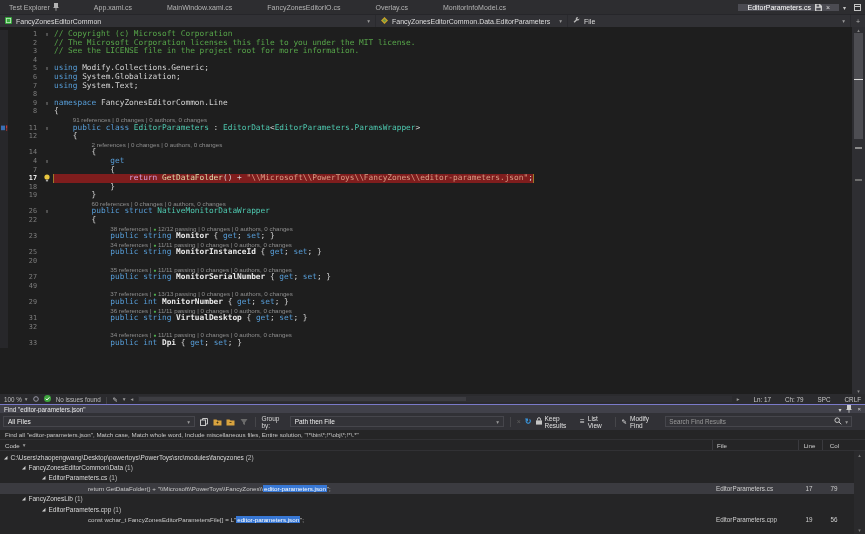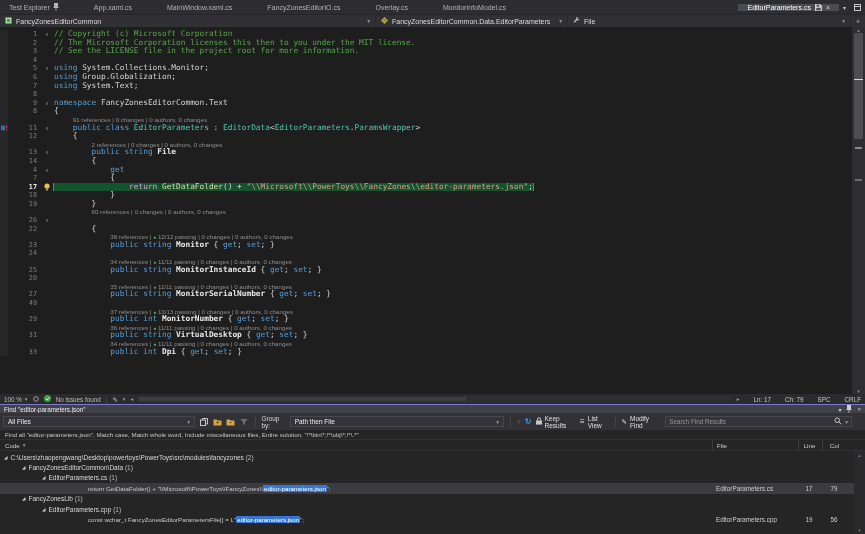--- a/index.html
+++ b/index.html
@@ -32,21 +32,21 @@
   #code-rows{position:absolute;left:0;top:3px;right:13px;}
   .row{display:flex;align-items:stretch;overflow:hidden;white-space:pre;}
   .row.code{height:8.6px;line-height:8.6px;font-family:"DejaVu Sans Mono","Liberation Mono",monospace;font-size:7.8px;}
   .row.lens{height:7.6px;line-height:7.6px;font-size:6.2px;color:#8f8f8f;}
   .cmargin{width:8px;background:#27272a;flex:none;display:flex;align-items:center;justify-content:center;}
   .cnum{width:32px;flex:none;text-align:right;padding-right:3px;box-sizing:border-box;
         font-family:"DejaVu Sans Mono","Liberation Mono",monospace;font-size:6.8px;color:#7f7f7f;}
   .cnum.cur{color:#ededed;font-weight:bold;}
   .cfold{width:14px;flex:none;text-align:center;color:#8a8a8a;font-size:5px;display:flex;align-items:center;justify-content:center;}
   .ccode{white-space:pre;}
-  .hlbox{display:inline-block;background:#14532d;outline:1px solid var(--line-highlight-border,#9d7a2a);}
+  .hlbox{display:inline-block;background:#7f1d1d;outline:1px solid var(--line-highlight-border,#9d7a2a);}
   .tk-pl{color:#d4d4d4}.tk-cm{color:#57a64a}.tk-kw{color:#569cd6}.tk-ty{color:#4ec9b0}
   .tk-me{color:#dcdcaa}.tk-st{color:#d69d85}.tk-ctl{color:#d8a0df}
   .tk-prop{color:#e8e8e8;font-weight:bold}
   .tk-ln{color:#8f8f8f}.tk-gd{color:var(--passing-green,#4fb04f);font-size:5px;}
 
   .vscroll{position:absolute;right:0;top:0;bottom:0;width:13px;background:#2e2e32;}
   .vscroll .arr{position:absolute;left:0;right:0;text-align:center;color:#8a8a8a;font-size:5px;line-height:6px;}
   .vscroll .arr.up{top:0;} .vscroll .arr.dn{bottom:0;}
   .vthumb{position:absolute;left:2px;right:2px;top:6px;height:106px;background:#4d4d52;}
   .caretmark{position:absolute;left:0;right:0;top:46px;height:1px;background:#dadada;}
@@ -190,63 +190,62 @@
       <span>File</span>
       <span class="spacer"></span>
       <span class="chev">▾</span>
     </div>
     <div class="nav-split">+</div>
   </div>
 
   <div class="editor">
     <div id="code-rows">
         <div class="row code"><span class="cmargin"></span><span class="cnum">1</span><span class="cfold">∨</span><span class="ccode"><span class="tk-cm">// Copyright (c) Microsoft Corporation</span></span></div>
-        <div class="row code"><span class="cmargin"></span><span class="cnum">2</span><span class="cfold"></span><span class="ccode"><span class="tk-cm">// The Microsoft Corporation licenses this then to you under the MIT license.</span></span></div>
+        <div class="row code"><span class="cmargin"></span><span class="cnum">2</span><span class="cfold"></span><span class="ccode"><span class="tk-cm">// The Microsoft Corporation licenses this file to you under the MIT license.</span></span></div>
         <div class="row code"><span class="cmargin"></span><span class="cnum">3</span><span class="cfold"></span><span class="ccode"><span class="tk-cm">// See the LICENSE file in the project root for more information.</span></span></div>
         <div class="row code"><span class="cmargin"></span><span class="cnum">4</span><span class="cfold"></span><span class="ccode"></span></div>
-        <div class="row code"><span class="cmargin"></span><span class="cnum">5</span><span class="cfold">∨</span><span class="ccode"><span class="tk-kw">using</span><span class="tk-pl"> System.Collections.Monitor;</span></span></div>
-        <div class="row code"><span class="cmargin"></span><span class="cnum">6</span><span class="cfold"></span><span class="ccode"><span class="tk-kw">using</span><span class="tk-pl"> Group.Globalization;</span></span></div>
+        <div class="row code"><span class="cmargin"></span><span class="cnum">5</span><span class="cfold">∨</span><span class="ccode"><span class="tk-kw">using</span><span class="tk-pl"> Modify.Collections.Generic;</span></span></div>
+        <div class="row code"><span class="cmargin"></span><span class="cnum">6</span><span class="cfold"></span><span class="ccode"><span class="tk-kw">using</span><span class="tk-pl"> System.Globalization;</span></span></div>
         <div class="row code"><span class="cmargin"></span><span class="cnum">7</span><span class="cfold"></span><span class="ccode"><span class="tk-kw">using</span><span class="tk-pl"> System.Text;</span></span></div>
         <div class="row code"><span class="cmargin"></span><span class="cnum">8</span><span class="cfold"></span><span class="ccode"></span></div>
-        <div class="row code"><span class="cmargin"></span><span class="cnum">9</span><span class="cfold">∨</span><span class="ccode"><span class="tk-kw">namespace</span><span class="tk-pl"> FancyZonesEditorCommon.Text</span></span></div>
+        <div class="row code"><span class="cmargin"></span><span class="cnum">9</span><span class="cfold">∨</span><span class="ccode"><span class="tk-kw">namespace</span><span class="tk-pl"> FancyZonesEditorCommon.Line</span></span></div>
         <div class="row code"><span class="cmargin"></span><span class="cnum">8</span><span class="cfold"></span><span class="ccode"><span class="tk-pl">{</span></span></div>
         <div class="row lens"><span class="cmargin"></span><span class="cnum"></span><span class="cfold"></span><span class="ccode" style="padding-left: 18.76px;"><span class="tk-ln">91 references | 0 changes | 0 authors, 0 changes</span></span></div>
         <div class="row code"><span class="cmargin"><svg width="7" height="6" viewBox="0 0 7 6">
               <rect x="0" y="0.6" width="4" height="4.6" fill="#3a6fb5"></rect>
               <rect x="5" y="0.4" width="1.2" height="3.2" fill="#c23a3a"></rect>
               <rect x="5" y="4.4" width="1.2" height="1.2" fill="#c23a3a"></rect>
             </svg></span><span class="cnum">11</span><span class="cfold">∨</span><span class="ccode"><span class="tk-pl">    </span><span class="tk-kw">public class </span><span class="tk-ty">EditorParameters</span><span class="tk-pl"> : </span><span class="tk-ty">EditorData</span><span class="tk-pl">&lt;</span><span class="tk-ty">EditorParameters</span><span class="tk-pl">.</span><span class="tk-ty">ParamsWrapper</span><span class="tk-pl">&gt;</span></span></div>
         <div class="row code"><span class="cmargin"></span><span class="cnum">12</span><span class="cfold"></span><span class="ccode"><span class="tk-pl">    {</span></span></div>
         <div class="row lens"><span class="cmargin"></span><span class="cnum"></span><span class="cfold"></span><span class="ccode" style="padding-left: 37.52px;"><span class="tk-ln">2 references | 0 changes | 0 authors, 0 changes</span></span></div>
-        <div class="row code"><span class="cmargin"></span><span class="cnum">13</span><span class="cfold">∨</span><span class="ccode"><span class="tk-pl">        </span><span class="tk-kw">public string </span><span class="tk-prop">File</span></span></div>
         <div class="row code"><span class="cmargin"></span><span class="cnum">14</span><span class="cfold"></span><span class="ccode"><span class="tk-pl">        {</span></span></div>
         <div class="row code"><span class="cmargin"></span><span class="cnum">4</span><span class="cfold">∨</span><span class="ccode"><span class="tk-pl">            </span><span class="tk-kw">get</span></span></div>
         <div class="row code"><span class="cmargin"></span><span class="cnum">7</span><span class="cfold"></span><span class="ccode"><span class="tk-pl">            {</span></span></div>
         <div class="row code"><span class="cmargin"></span><span class="cnum cur">17</span><span class="cfold"><svg width="6" height="8" viewBox="0 0 6 8">
               <circle cx="3" cy="3" r="2.6" fill="#e8c63f"></circle>
               <rect x="1.9" y="5.7" width="2.2" height="1.7" fill="#a9a9a9"></rect>
             </svg></span><span class="ccode"><span class="hlbox"><span class="tk-pl">                </span><span class="tk-ctl">return</span><span class="tk-pl"> </span><span class="tk-me">GetDataFolder</span><span class="tk-pl">() + </span><span class="tk-st">"\\Microsoft\\PowerToys\\FancyZones\\editor-parameters.json"</span><span class="tk-pl">;</span></span></span></div>
         <div class="row code"><span class="cmargin"></span><span class="cnum">18</span><span class="cfold"></span><span class="ccode"><span class="tk-pl">            }</span></span></div>
         <div class="row code"><span class="cmargin"></span><span class="cnum">19</span><span class="cfold"></span><span class="ccode"><span class="tk-pl">        }</span></span></div>
         <div class="row lens"><span class="cmargin"></span><span class="cnum"></span><span class="cfold"></span><span class="ccode" style="padding-left: 37.52px;"><span class="tk-ln">60 references | 0 changes | 0 authors, 0 changes</span></span></div>
-        <div class="row code"><span class="cmargin"></span><span class="cnum">26</span><span class="cfold">∨</span></div>
+        <div class="row code"><span class="cmargin"></span><span class="cnum">26</span><span class="cfold">∨</span><span class="ccode"><span class="tk-pl">        </span><span class="tk-kw">public struct </span><span class="tk-ty">NativeMonitorDataWrapper</span></span></div>
         <div class="row code"><span class="cmargin"></span><span class="cnum">22</span><span class="cfold"></span><span class="ccode"><span class="tk-pl">        {</span></span></div>
         <div class="row lens"><span class="cmargin"></span><span class="cnum"></span><span class="cfold"></span><span class="ccode" style="padding-left: 56.28px;"><span class="tk-ln">38 references | </span><span class="tk-gd">●</span><span class="tk-ln"> 12/12 passing | 0 changes | 0 authors, 0 changes</span></span></div>
         <div class="row code"><span class="cmargin"></span><span class="cnum">23</span><span class="cfold"></span><span class="ccode"><span class="tk-pl">            </span><span class="tk-kw">public string </span><span class="tk-prop">Monitor</span><span class="tk-pl"> { </span><span class="tk-kw">get</span><span class="tk-pl">; </span><span class="tk-kw">set</span><span class="tk-pl">; }</span></span></div>
-        <div class="row code"><span class="cmargin"></span><span class="cnum">24</span><span class="cfold"></span><span class="ccode"></span></div>
         <div class="row lens"><span class="cmargin"></span><span class="cnum"></span><span class="cfold"></span><span class="ccode" style="padding-left: 56.28px;"><span class="tk-ln">34 references | </span><span class="tk-gd">●</span><span class="tk-ln"> 11/11 passing | 0 changes | 0 authors, 0 changes</span></span></div>
         <div class="row code"><span class="cmargin"></span><span class="cnum">25</span><span class="cfold"></span><span class="ccode"><span class="tk-pl">            </span><span class="tk-kw">public string </span><span class="tk-prop">MonitorInstanceId</span><span class="tk-pl"> { </span><span class="tk-kw">get</span><span class="tk-pl">; </span><span class="tk-kw">set</span><span class="tk-pl">; }</span></span></div>
         <div class="row code"><span class="cmargin"></span><span class="cnum">20</span><span class="cfold"></span><span class="ccode"></span></div>
         <div class="row lens"><span class="cmargin"></span><span class="cnum"></span><span class="cfold"></span><span class="ccode" style="padding-left: 56.28px;"><span class="tk-ln">35 references | </span><span class="tk-gd">●</span><span class="tk-ln"> 11/11 passing | 0 changes | 0 authors, 0 changes</span></span></div>
         <div class="row code"><span class="cmargin"></span><span class="cnum">27</span><span class="cfold"></span><span class="ccode"><span class="tk-pl">            </span><span class="tk-kw">public string </span><span class="tk-prop">MonitorSerialNumber</span><span class="tk-pl"> { </span><span class="tk-kw">get</span><span class="tk-pl">; </span><span class="tk-kw">set</span><span class="tk-pl">; }</span></span></div>
         <div class="row code"><span class="cmargin"></span><span class="cnum">49</span><span class="cfold"></span><span class="ccode"></span></div>
         <div class="row lens"><span class="cmargin"></span><span class="cnum"></span><span class="cfold"></span><span class="ccode" style="padding-left: 56.28px;"><span class="tk-ln">37 references | </span><span class="tk-gd">●</span><span class="tk-ln"> 13/13 passing | 0 changes | 0 authors, 0 changes</span></span></div>
         <div class="row code"><span class="cmargin"></span><span class="cnum">29</span><span class="cfold"></span><span class="ccode"><span class="tk-pl">            </span><span class="tk-kw">public int </span><span class="tk-prop">MonitorNumber</span><span class="tk-pl"> { </span><span class="tk-kw">get</span><span class="tk-pl">; </span><span class="tk-kw">set</span><span class="tk-pl">; }</span></span></div>
         <div class="row lens"><span class="cmargin"></span><span class="cnum"></span><span class="cfold"></span><span class="ccode" style="padding-left: 56.28px;"><span class="tk-ln">36 references | </span><span class="tk-gd">●</span><span class="tk-ln"> 11/11 passing | 0 changes | 0 authors, 0 changes</span></span></div>
         <div class="row code"><span class="cmargin"></span><span class="cnum">31</span><span class="cfold"></span><span class="ccode"><span class="tk-pl">            </span><span class="tk-kw">public string </span><span class="tk-prop">VirtualDesktop</span><span class="tk-pl"> { </span><span class="tk-kw">get</span><span class="tk-pl">; </span><span class="tk-kw">set</span><span class="tk-pl">; }</span></span></div>
+        <div class="row code"><span class="cmargin"></span><span class="cnum">32</span><span class="cfold"></span><span class="ccode"></span></div>
         <div class="row lens"><span class="cmargin"></span><span class="cnum"></span><span class="cfold"></span><span class="ccode" style="padding-left: 56.28px;"><span class="tk-ln">34 references | </span><span class="tk-gd">●</span><span class="tk-ln"> 11/11 passing | 0 changes | 0 authors, 0 changes</span></span></div>
         <div class="row code"><span class="cmargin"></span><span class="cnum">33</span><span class="cfold"></span><span class="ccode"><span class="tk-pl">            </span><span class="tk-kw">public int </span><span class="tk-prop">Dpi</span><span class="tk-pl"> { </span><span class="tk-kw">get</span><span class="tk-pl">; </span><span class="tk-kw">set</span><span class="tk-pl">; }</span></span></div>
       </div>
     <div class="vscroll">
       <span class="arr up">▴</span>
       <div class="vthumb">
           <div class="caretmark"></div>
         </div>
       <span class="vmark m1"></span>
       <span class="vmark m2"></span>

